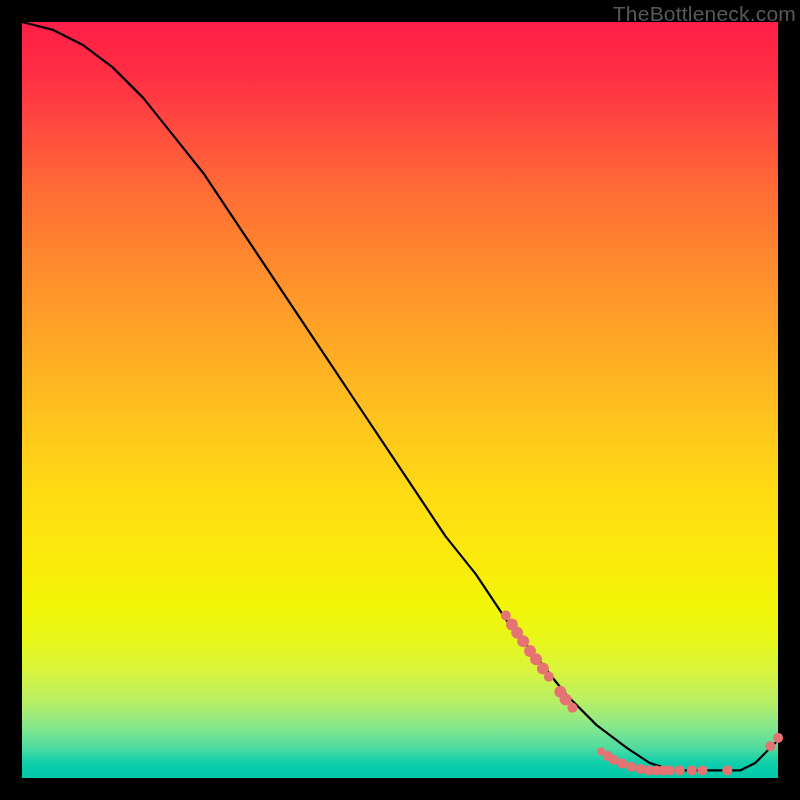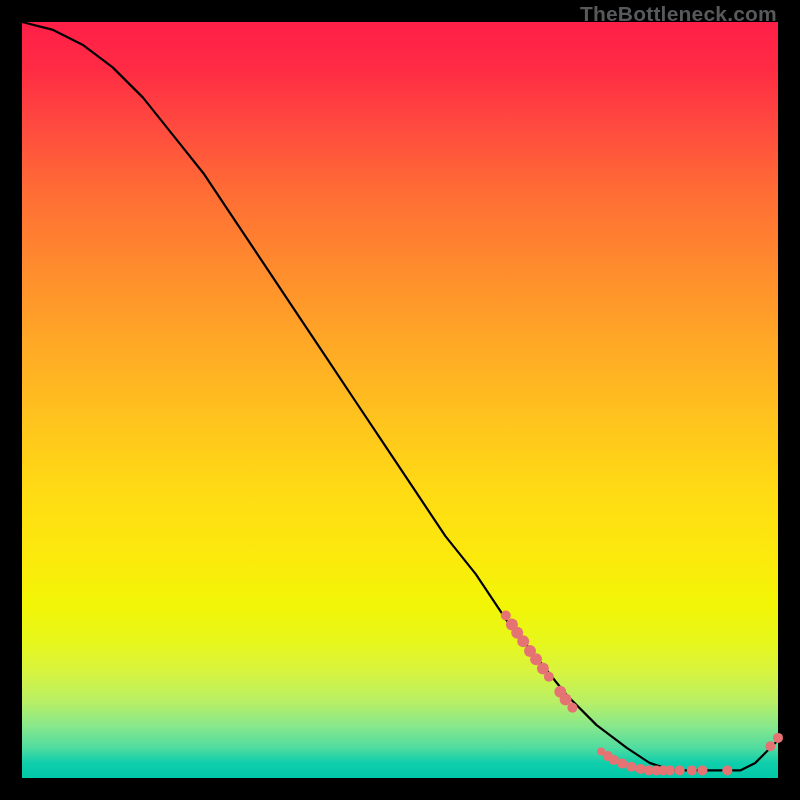--- a/index.html
+++ b/index.html
@@ -34,24 +34,24 @@
       #b7ef66 90%,
       #8ae88a 93%,
       #50dca0 96%,
       #0fceac 98%,
       #00c8a8 100%
     );
   }
   .watermark {
     position: absolute;
     top: 2px;
-    right: 23px;
+    right: 4px;
     font-family: Arial, Helvetica, sans-serif;
     font-size: 21px;
-    font-weight: 700;
+    font-weight: 400;
     color: #58595b;
     letter-spacing: 0.2px;
     user-select: none;
   }
   svg.curve {
     position: absolute;
     left: 0; top: 0;
     width: 756px;
     height: 756px;
     overflow: visible;

